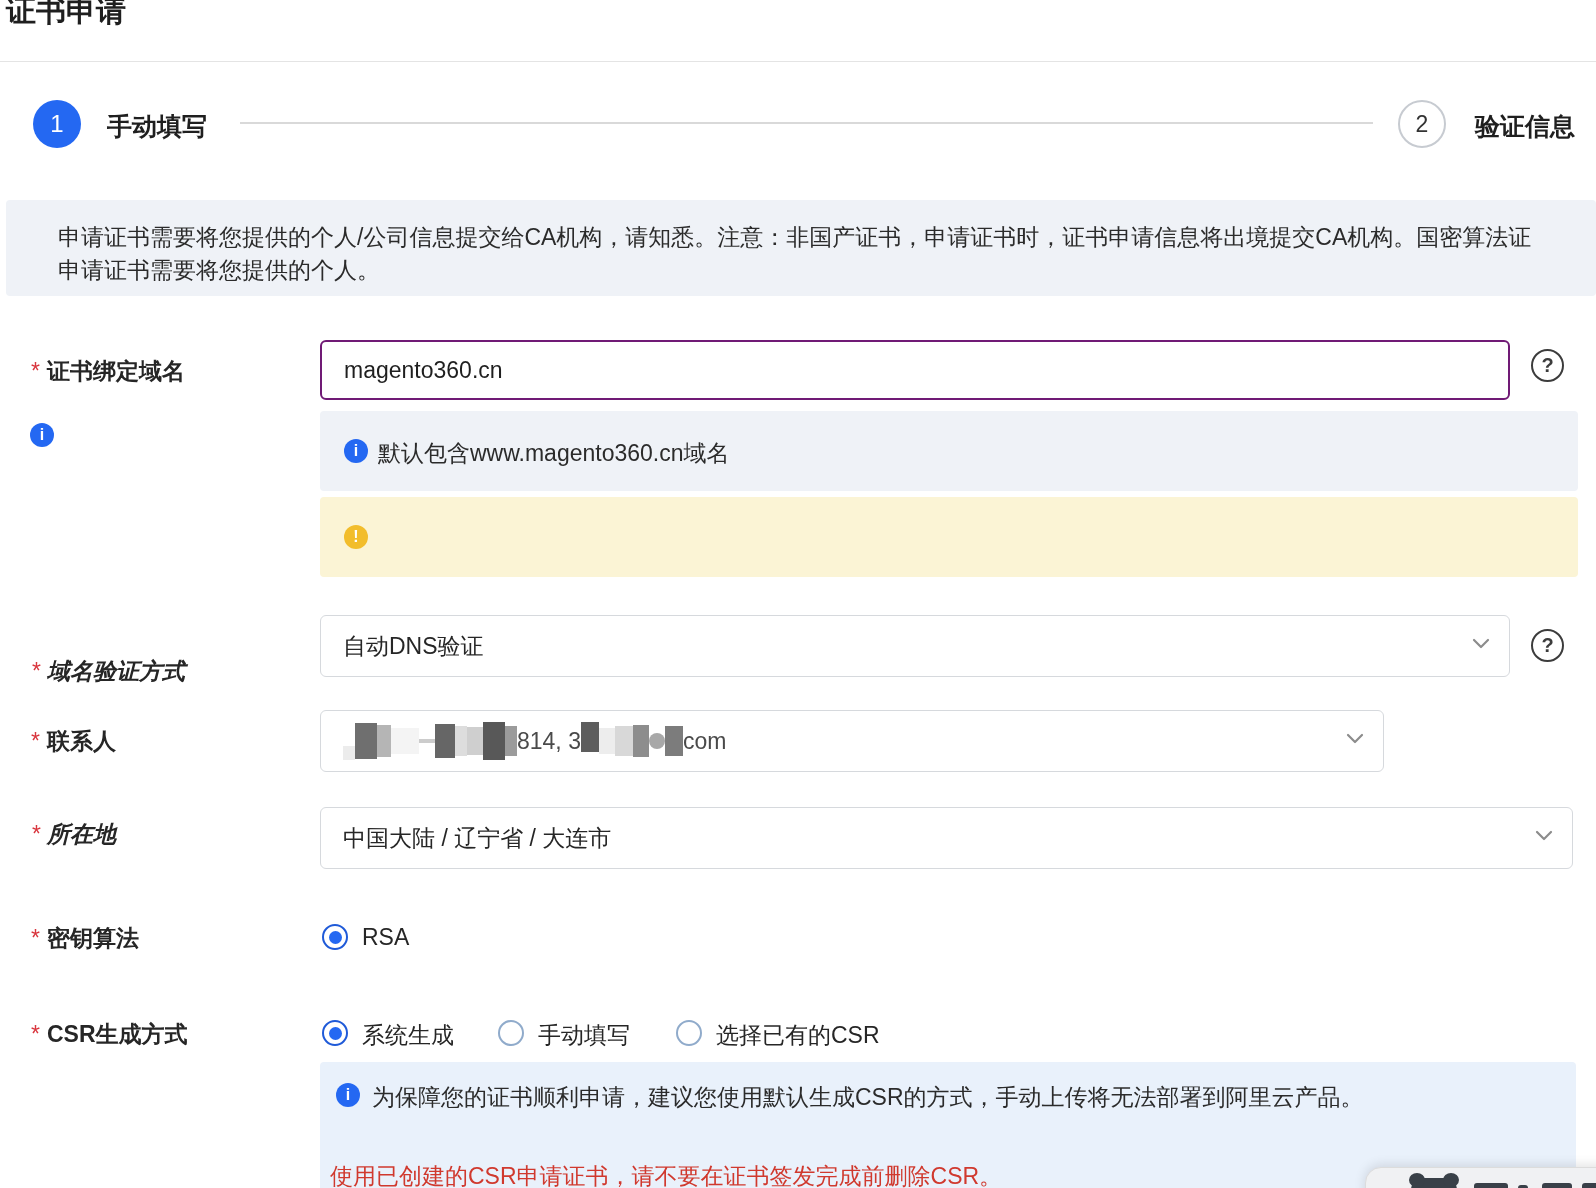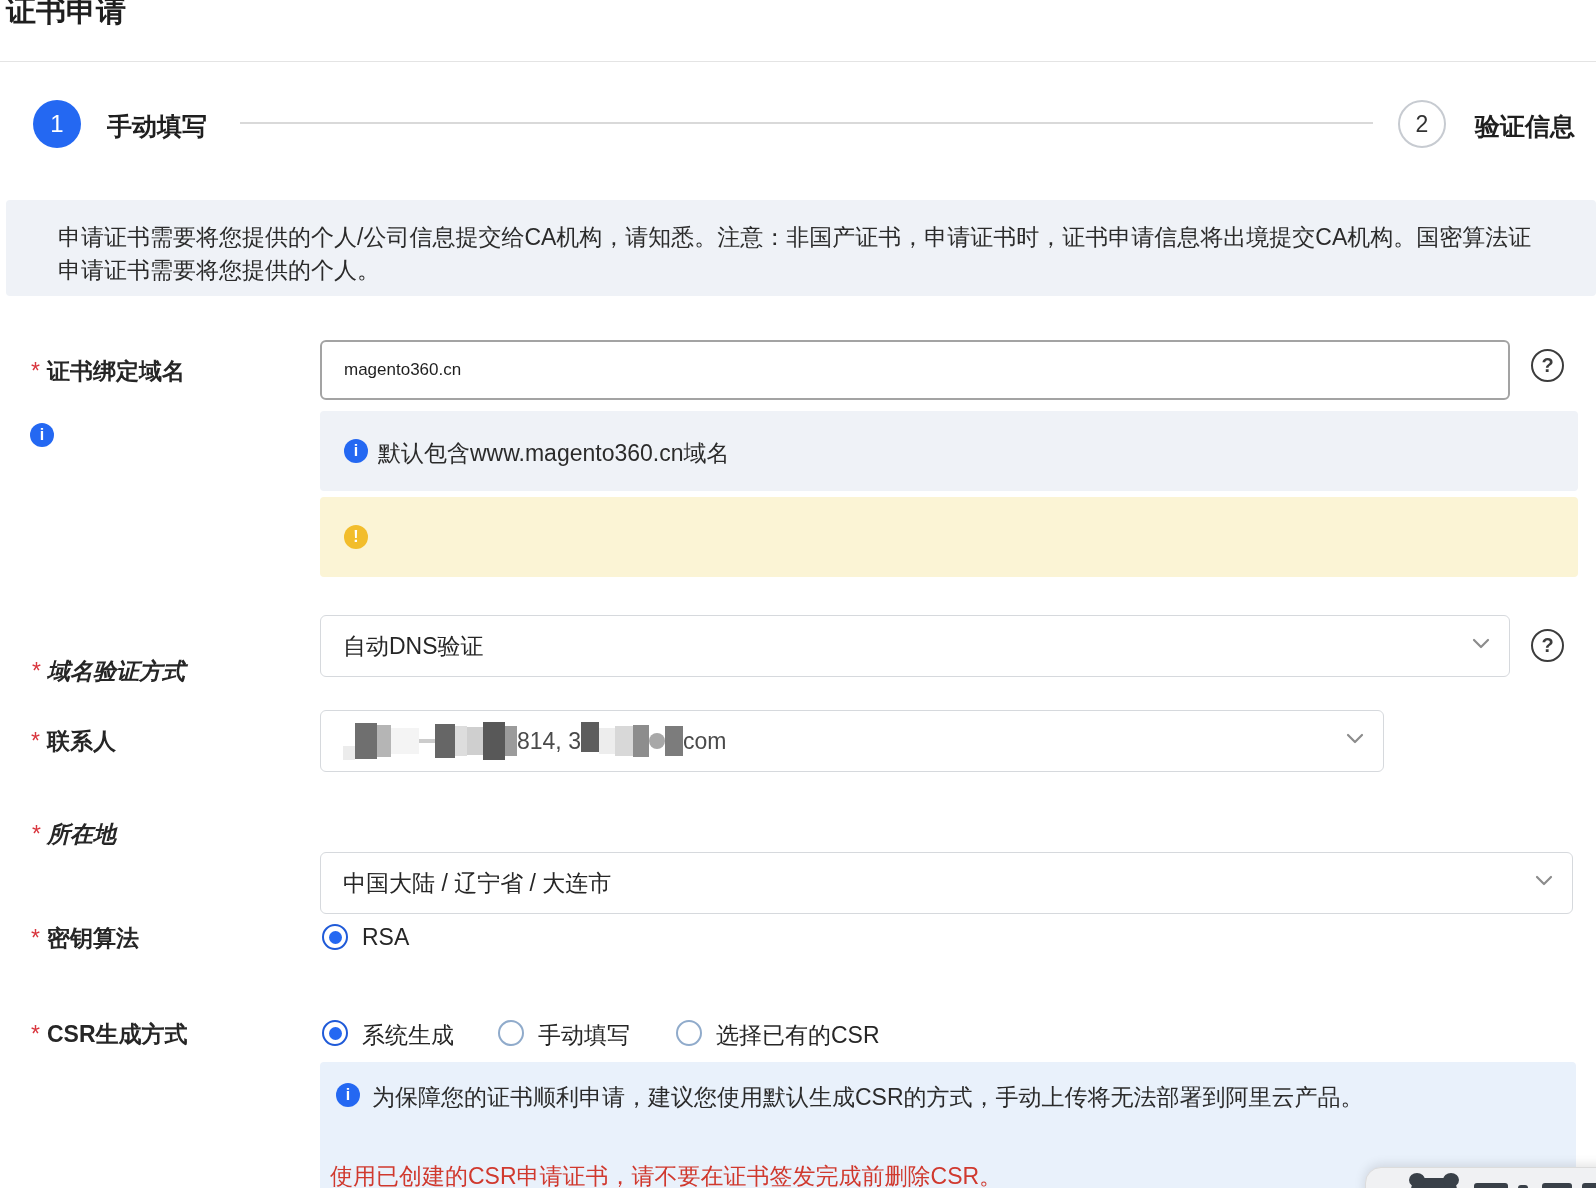--- a/index.html
+++ b/index.html
@@ -35,21 +35,21 @@
     display:flex; align-items:center; justify-content:center; font-size:16px; font-weight:700; }
 
   .banner .icon-info { position:absolute; left:24px; top:223px; }
 
   
   .field-label { left:8px; font-size:23px; font-weight:600; color:#262626; white-space:nowrap;margin-left:23px; }
   .req { color:#d9363e; margin-right:7px; font-weight:400; }
 
   
   .text-input { left:320px; top:340px; width:1190px; height:60px; background:#ffffff;
-    border:2px solid #a3a3a3; border-radius:6px; font-size:17px; color:#1f1f1f; padding:0 22px;
+    border:2px solid #701a75; border-radius:6px; font-size:23px; color:#1f1f1f; padding:0 22px;
     font-family:"Liberation Sans","DejaVu Sans",sans-serif; outline:none; }
   .select-box { background:#ffffff; border:1.5px solid #d6d9dd; border-radius:6px;
     display:flex; align-items:center; padding:0 22px; font-size:23px; color:#262626; }
   .select-box .chev { position:absolute; right:16px; top:50%; transform:translateY(-50%); }
 
   .help-icon { width:33px; height:33px; border-radius:50%; border:2.5px solid #3c3c3c; color:#3c3c3c;
     display:flex; align-items:center; justify-content:center; font-size:20px; font-weight:700; cursor:pointer; }
 
   
   .note-box { left:320px; top:411px; width:1258px; height:80px; background:#eff2f7; border-radius:4px; }
@@ -184,21 +184,21 @@
     <span class="chev">
       <svg width="24" height="24" viewBox="0 0 24 24">
           <polyline points="5,9 12,16 19,9" fill="none" stroke="#8c8c8c" stroke-width="2.2" stroke-linecap="round" stroke-linejoin="round"></polyline>
         </svg>
     </span>
   </div>
 
   <div class="abs field-label" style="top:819px;font-style:italic;">
     <span class="req">*</span><span>所在地</span>
   </div>
-  <div class="abs select-box" style="left:320px; top:807px; width:1253px; height:62px;margin-top:45px;">
+  <div class="abs select-box" style="left:320px; top:807px; width:1253px; height:62px;">
     <span>中国大陆 / 辽宁省 / 大连市</span>
     <span class="chev">
       <svg width="24" height="24" viewBox="0 0 24 24">
           <polyline points="5,9 12,16 19,9" fill="none" stroke="#8c8c8c" stroke-width="2.2" stroke-linecap="round" stroke-linejoin="round"></polyline>
         </svg>
     </span>
   </div>
 
   <div class="abs field-label" style="top:923px;">
     <span class="req">*</span><span>密钥算法</span>

